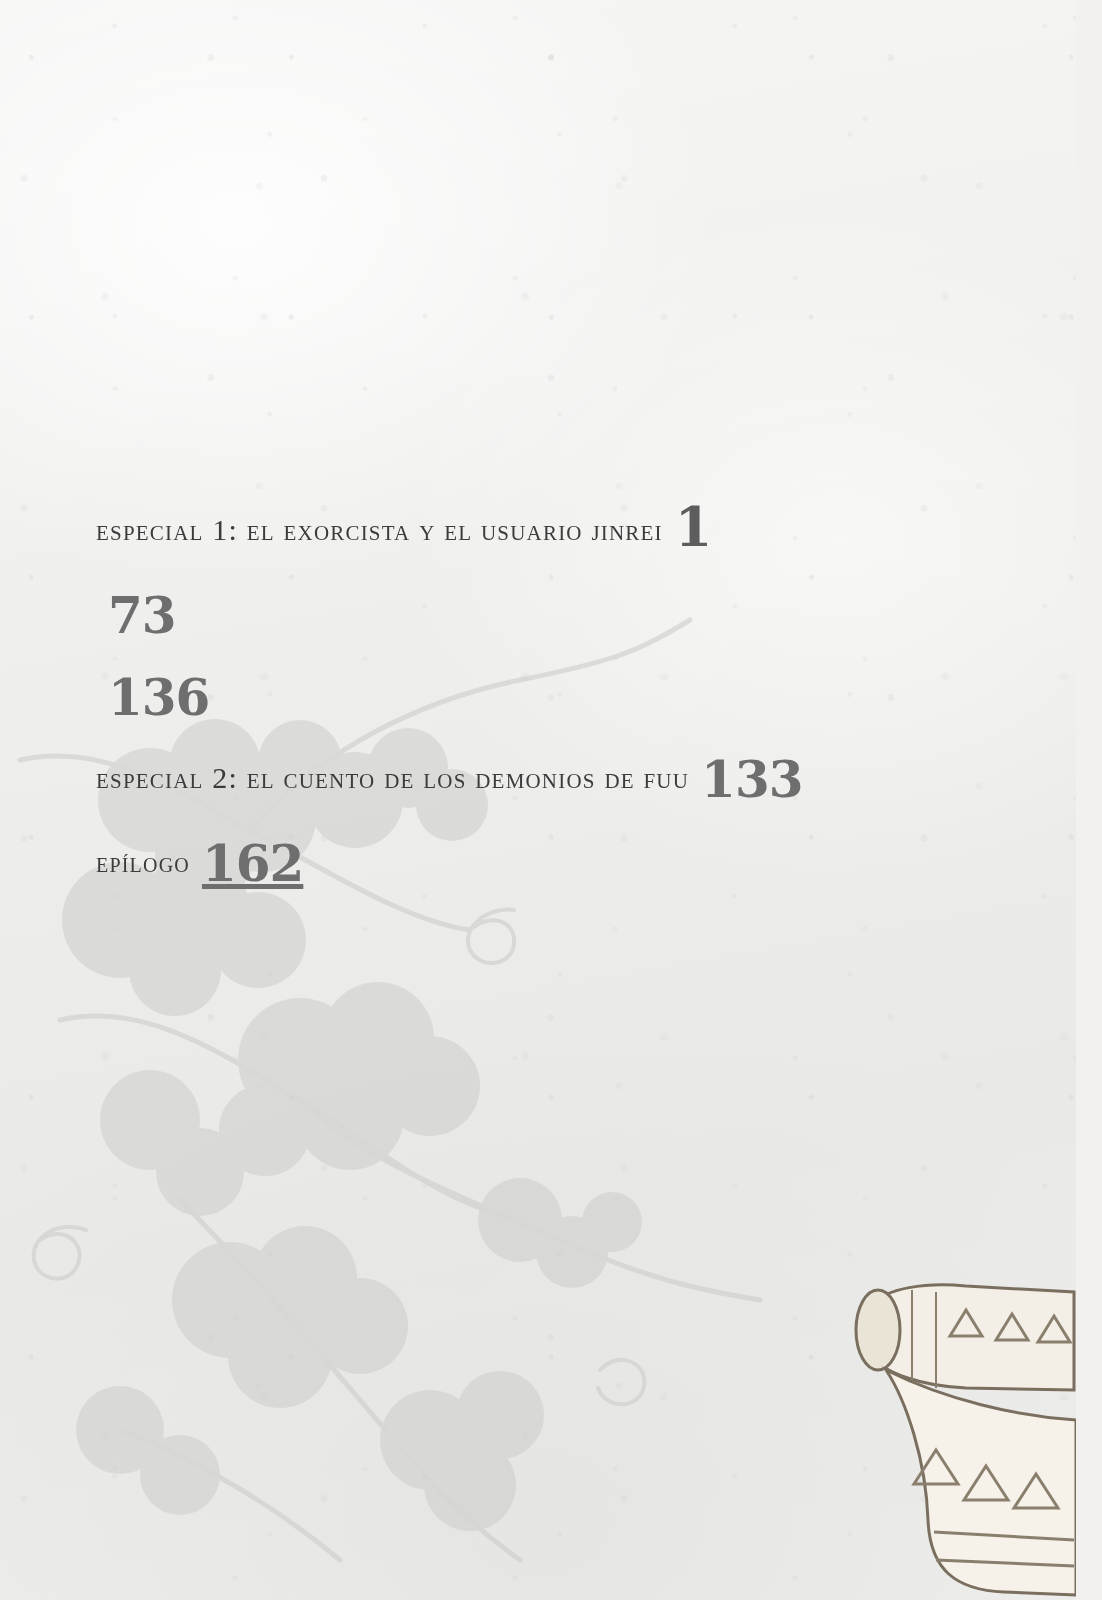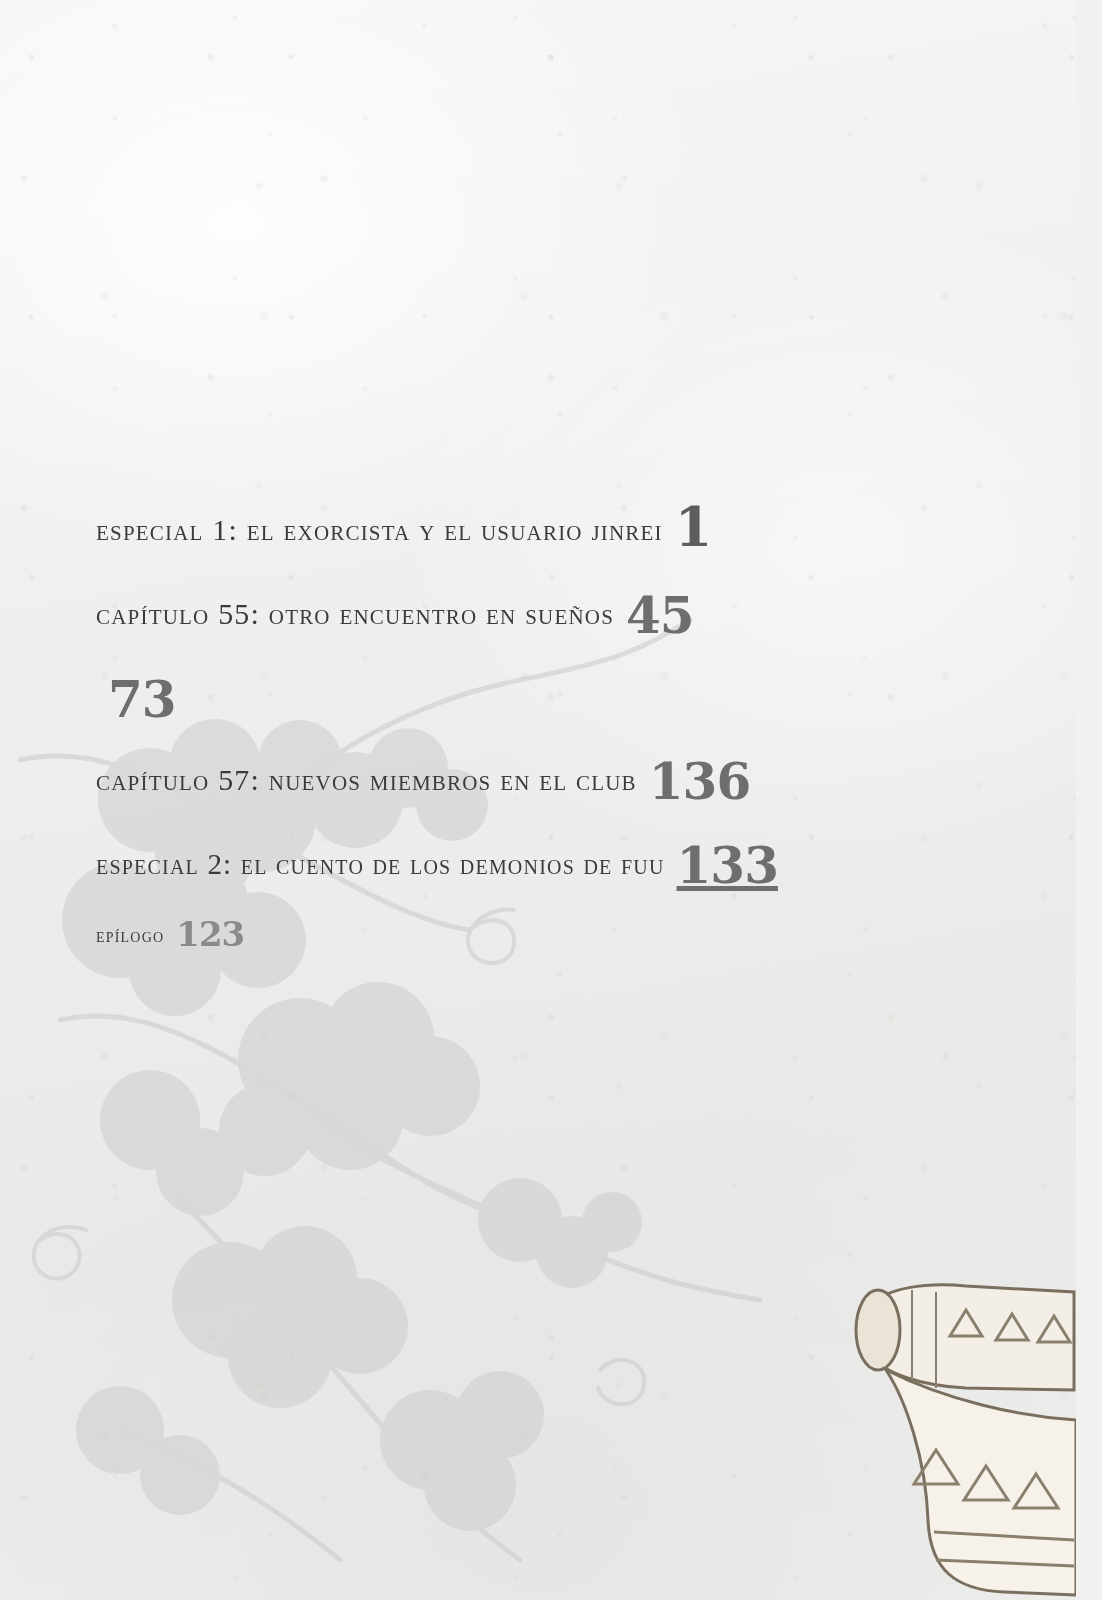--- a/index.html
+++ b/index.html
@@ -193,38 +193,33 @@
     </g>
   </svg>
 
   <div id="toc">
 
     <div class="toc-row">
       <span class="toc-title">ESPECIAL 1: EL EXORCISTA Y EL USUARIO JINREI</span>
       <span class="toc-page">1</span>
     </div>
 
-    <div class="toc-row">
-      <span class="toc-title">CAPÍTULO 55: OTRO ENCUENTRO EN SUEÑOS</span>
-      <span class="toc-page">45</span>
-    </div>
 
     <div class="toc-row">
       <span class="toc-page">73</span>
     </div>
 
     <div class="toc-row">
-      <span class="toc-title">CAPÍTULO 57: NUEVOS MIEMBROS EN EL CLUB</span>
       <span class="toc-page">136</span>
     </div>
 
     <div class="toc-row">
       <span class="toc-title">ESPECIAL 2: EL CUENTO DE LOS DEMONIOS DE FUU</span>
       <span class="toc-page">133</span>
     </div>
 
     <div class="toc-row">
       <span class="toc-title">EPÍLOGO</span>
-      <span class="toc-page">123</span>
+      <span class="toc-page">162</span>
     </div>
 
   </div>
 </div>
 
 </body></html>

